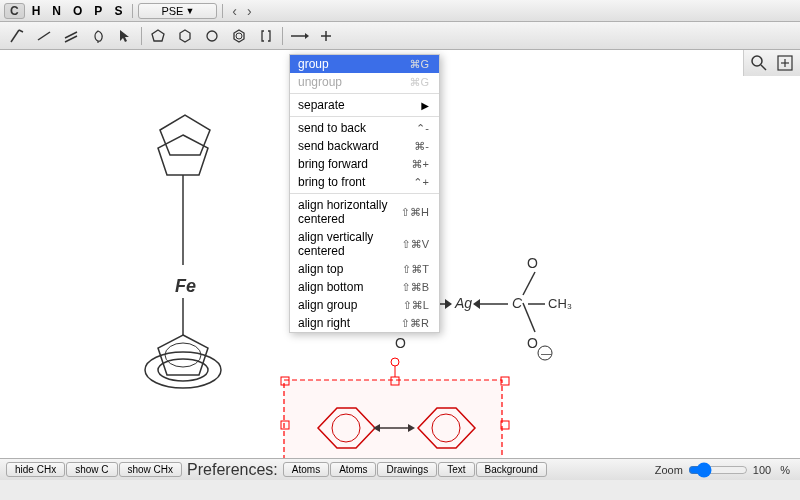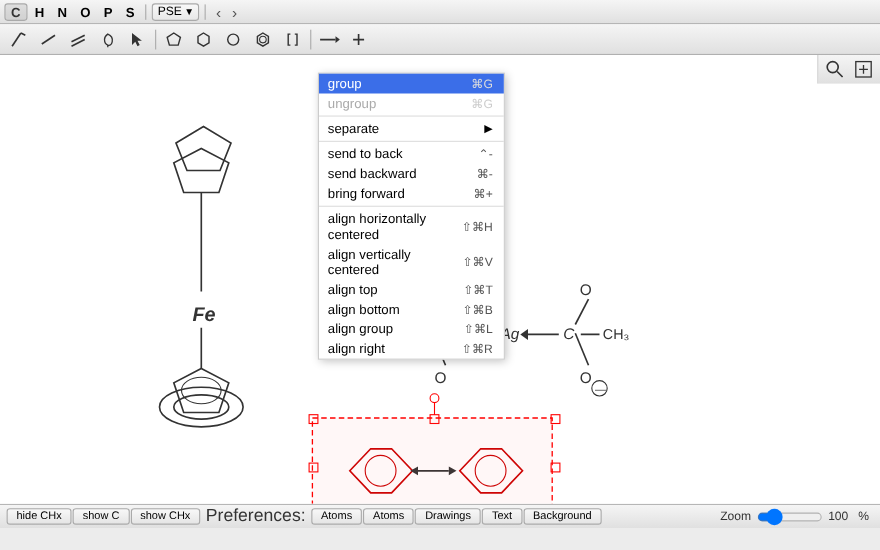--- a/index.html
+++ b/index.html
@@ -21,21 +21,21 @@
       padding: 0 5px;
       cursor: pointer;
       border-radius: 3px;
     }
     .toolbar-sep { width: 1px; height: 14px; background: #aaa; margin: 0 3px; }
     .toolbar-pse {
       font-size: 11px;
       border: 1px solid #aaa;
       background: linear-gradient(to bottom, #f8f8f8, #e8e8e8);
       border-radius: 3px;
-      padding: 1px 4px;
+      padding: 1px 22px;
       cursor: pointer;
       display: flex; align-items: center; gap: 2px;
     }
     .toolbar-nav { font-size: 14px; padding: 0 4px; cursor: pointer; color: #555; }
 
     
     #draw-toolbar {
       height: 28px;
       background: linear-gradient(to bottom, #f5f5f5, #e0e0e0);
       border-bottom: 1px solid #b0b0b0;
@@ -57,23 +57,23 @@
       position: relative;
       width: 800px;
       height: 408px;
       background: white;
       overflow: hidden;
     }
 
     
     #dropdown-menu {
       position: absolute;
-      top: 16px;
+      top: 4px;
       left: 289px;
-      width: 170px;
+      width: 151px;
       background: white;
       border: 1px solid #ccc;
       box-shadow: 2px 2px 8px rgba(0,0,0,0.25);
       z-index: 100;
       font-size: 12px;
     }
     .menu-item {
       display: flex;
       justify-content: space-between;
       align-items: center;
@@ -321,20 +321,24 @@
       <span>send to back</span>
       <span class="shortcut">⌃-</span>
     </div>
     <div class="menu-item">
       <span>send backward</span>
       <span class="shortcut">⌘-</span>
     </div>
     <div class="menu-item">
       <span>bring forward</span>
       <span class="shortcut">⌘+</span>
+    </div>
+    <div class="menu-item">
+      <span>bring to front</span>
+      <span class="shortcut">⌃+</span>
     </div>
     <div class="menu-sep"></div>
     <div class="menu-item">
       <span>align horizontally centered</span>
       <span class="shortcut">⇧⌘H</span>
     </div>
     <div class="menu-item">
       <span>align vertically centered</span>
       <span class="shortcut">⇧⌘V</span>
     </div>

